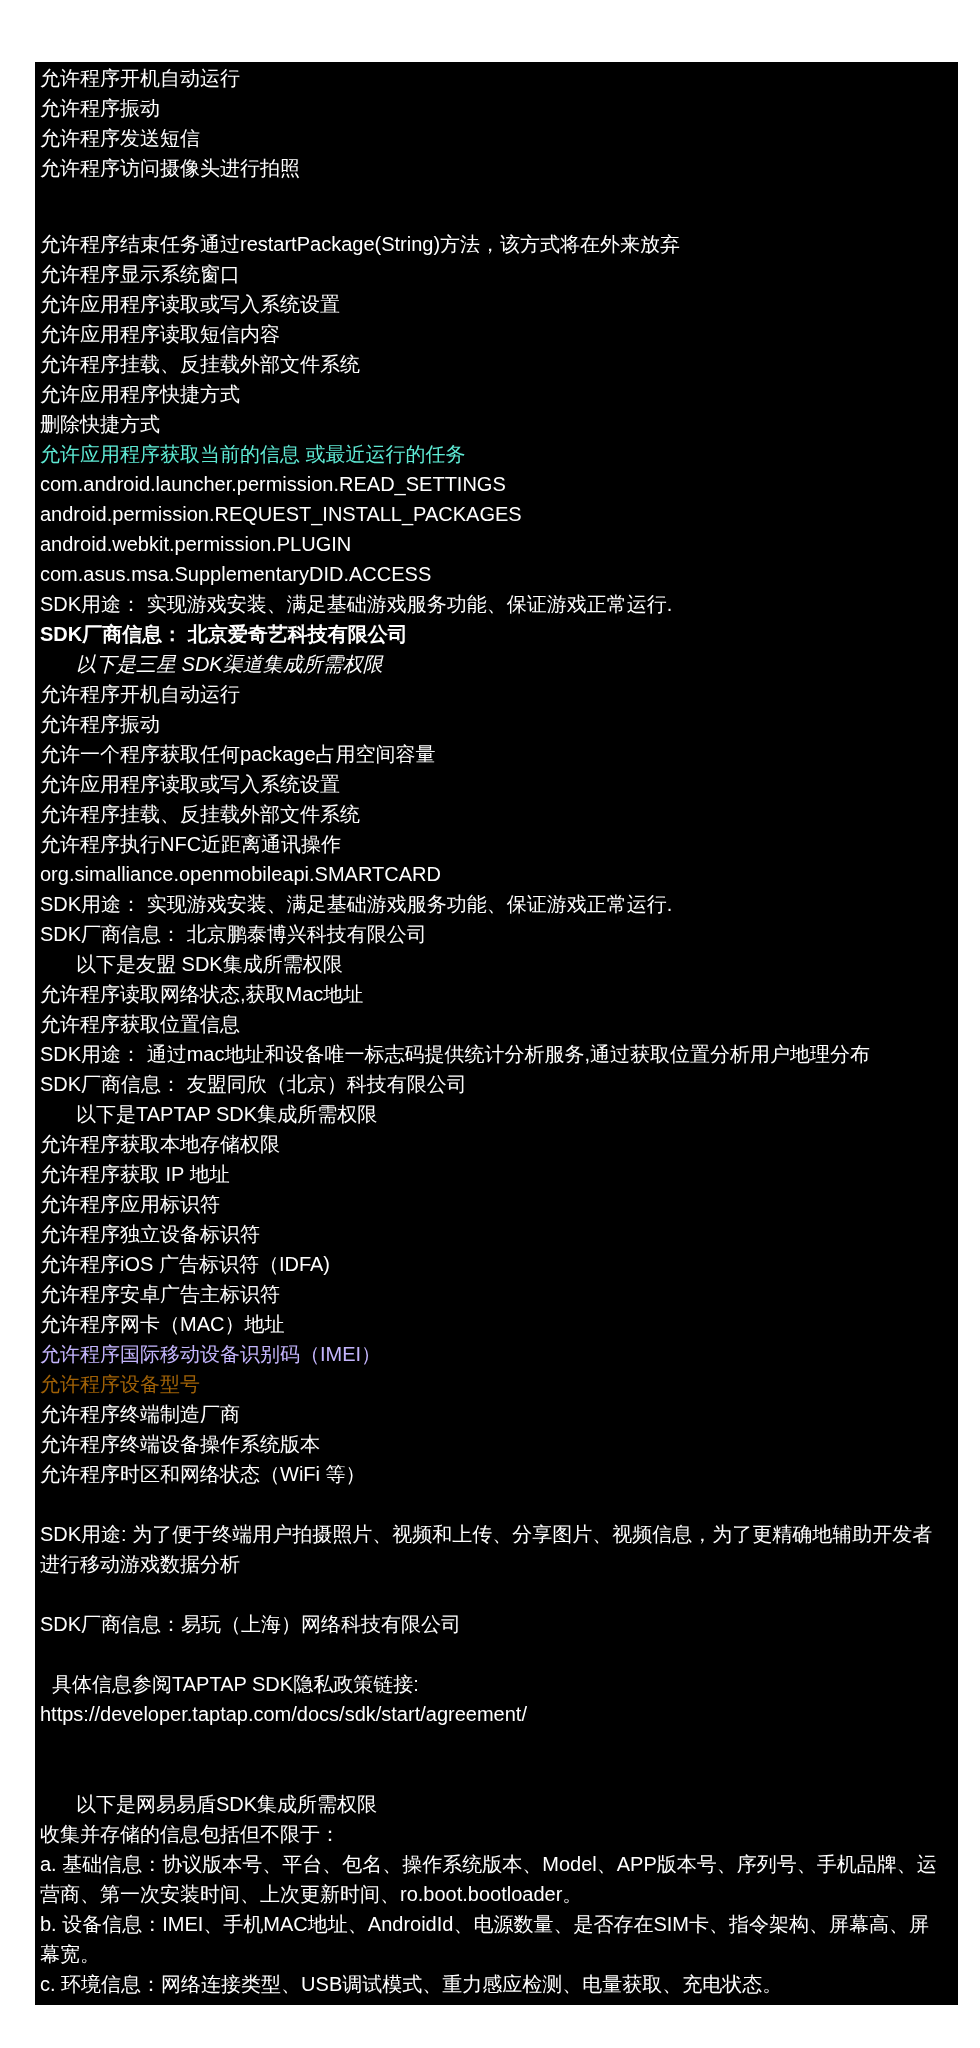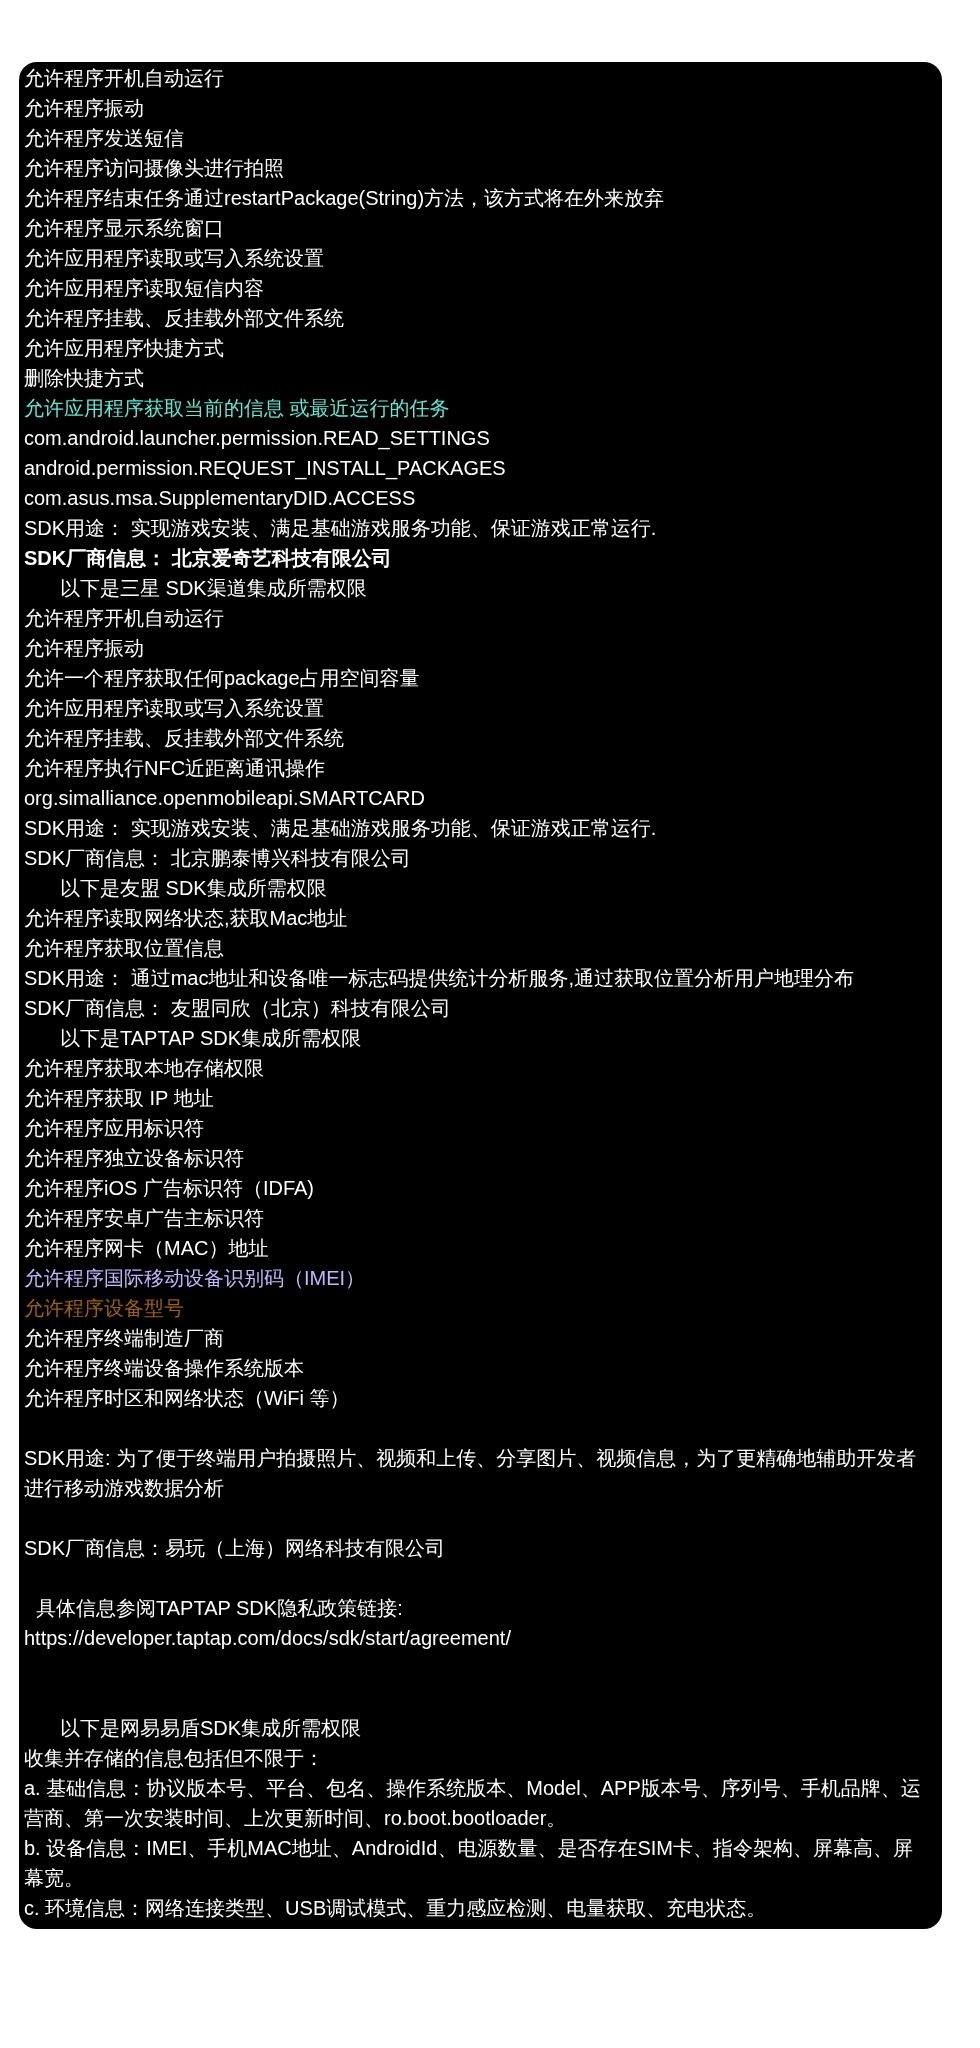--- a/index.html
+++ b/index.html
@@ -9,27 +9,26 @@
   body {
     width: 980px;
     height: 2048px;
     position: relative;
     overflow: hidden;
     font-family: "Liberation Sans", sans-serif;
     background: #ffffff;
   }
   .panel {
     position: absolute;
-    left: 19px;
+    left: 35px;
     top: 62px;
     width: 923px;
     box-sizing: border-box;
     padding: 1px 16px 6px 5px;
     background: #000000;
-    border-radius: 18px;
   }
   .line {
     color: #ffffff;
     font-size: 20px;
     line-height: 30px;
     min-height: 30px;
     white-space: pre-wrap;
     word-wrap: break-word;
     overflow-wrap: break-word;
   }
@@ -40,34 +39,35 @@
 </head>
 <body style="background: rgb(255, 255, 255);">
 
 <div class="page">
   <div class="panel" style="background: rgb(0, 0, 0);">
     <div id="lines">
         <div class="line" style="color: rgb(255, 255, 255);">允许程序开机自动运行</div>
         <div class="line" style="color: rgb(255, 255, 255);">允许程序振动</div>
         <div class="line" style="color: rgb(255, 255, 255);">允许程序发送短信</div>
         <div class="line" style="color: rgb(255, 255, 255);">允许程序访问摄像头进行拍照</div>
-        <div class="line" style="color: rgb(255, 255, 255);">允许程序结束任务通过restartPackage(String)方法，该方式将在外来放弃</div>
+        <div class="line" style="color: rgb(255, 255, 255); margin-top: 46px;">允许程序结束任务通过restartPackage(String)方法，该方式将在外来放弃</div>
         <div class="line" style="color: rgb(255, 255, 255);">允许程序显示系统窗口</div>
         <div class="line" style="color: rgb(255, 255, 255);">允许应用程序读取或写入系统设置</div>
         <div class="line" style="color: rgb(255, 255, 255);">允许应用程序读取短信内容</div>
         <div class="line" style="color: rgb(255, 255, 255);">允许程序挂载、反挂载外部文件系统</div>
         <div class="line" style="color: rgb(255, 255, 255);">允许应用程序快捷方式</div>
         <div class="line" style="color: rgb(255, 255, 255);">删除快捷方式</div>
         <div class="line" style="color: #5eead4;">允许应用程序获取当前的信息 或最近运行的任务</div>
         <div class="line" style="color: rgb(255, 255, 255);">com.android.launcher.permission.READ_SETTINGS</div>
         <div class="line" style="color: rgb(255, 255, 255);">android.permission.REQUEST_INSTALL_PACKAGES</div>
+        <div class="line" style="color: rgb(255, 255, 255);">android.webkit.permission.PLUGIN</div>
         <div class="line" style="color: rgb(255, 255, 255);">com.asus.msa.SupplementaryDID.ACCESS</div>
         <div class="line" style="color: rgb(255, 255, 255);">SDK用途： 实现游戏安装、满足基础游戏服务功能、保证游戏正常运行.</div>
         <div class="line" style="color: rgb(255, 255, 255); font-weight: bold;">SDK厂商信息： 北京爱奇艺科技有限公司</div>
-        <div class="line indent" style="color: rgb(255, 255, 255);">以下是三星 SDK渠道集成所需权限</div>
+        <div class="line indent" style="color: rgb(255, 255, 255); font-style: italic;">以下是三星 SDK渠道集成所需权限</div>
         <div class="line" style="color: rgb(255, 255, 255);">允许程序开机自动运行</div>
         <div class="line" style="color: rgb(255, 255, 255);">允许程序振动</div>
         <div class="line" style="color: rgb(255, 255, 255);">允许一个程序获取任何package占用空间容量</div>
         <div class="line" style="color: rgb(255, 255, 255);">允许应用程序读取或写入系统设置</div>
         <div class="line" style="color: rgb(255, 255, 255);">允许程序挂载、反挂载外部文件系统</div>
         <div class="line" style="color: rgb(255, 255, 255);">允许程序执行NFC近距离通讯操作</div>
         <div class="line" style="color: rgb(255, 255, 255);">org.simalliance.openmobileapi.SMARTCARD</div>
         <div class="line" style="color: rgb(255, 255, 255);">SDK用途： 实现游戏安装、满足基础游戏服务功能、保证游戏正常运行.</div>
         <div class="line" style="color: rgb(255, 255, 255);">SDK厂商信息： 北京鹏泰博兴科技有限公司</div>
         <div class="line indent" style="color: rgb(255, 255, 255);">以下是友盟 SDK集成所需权限</div>

